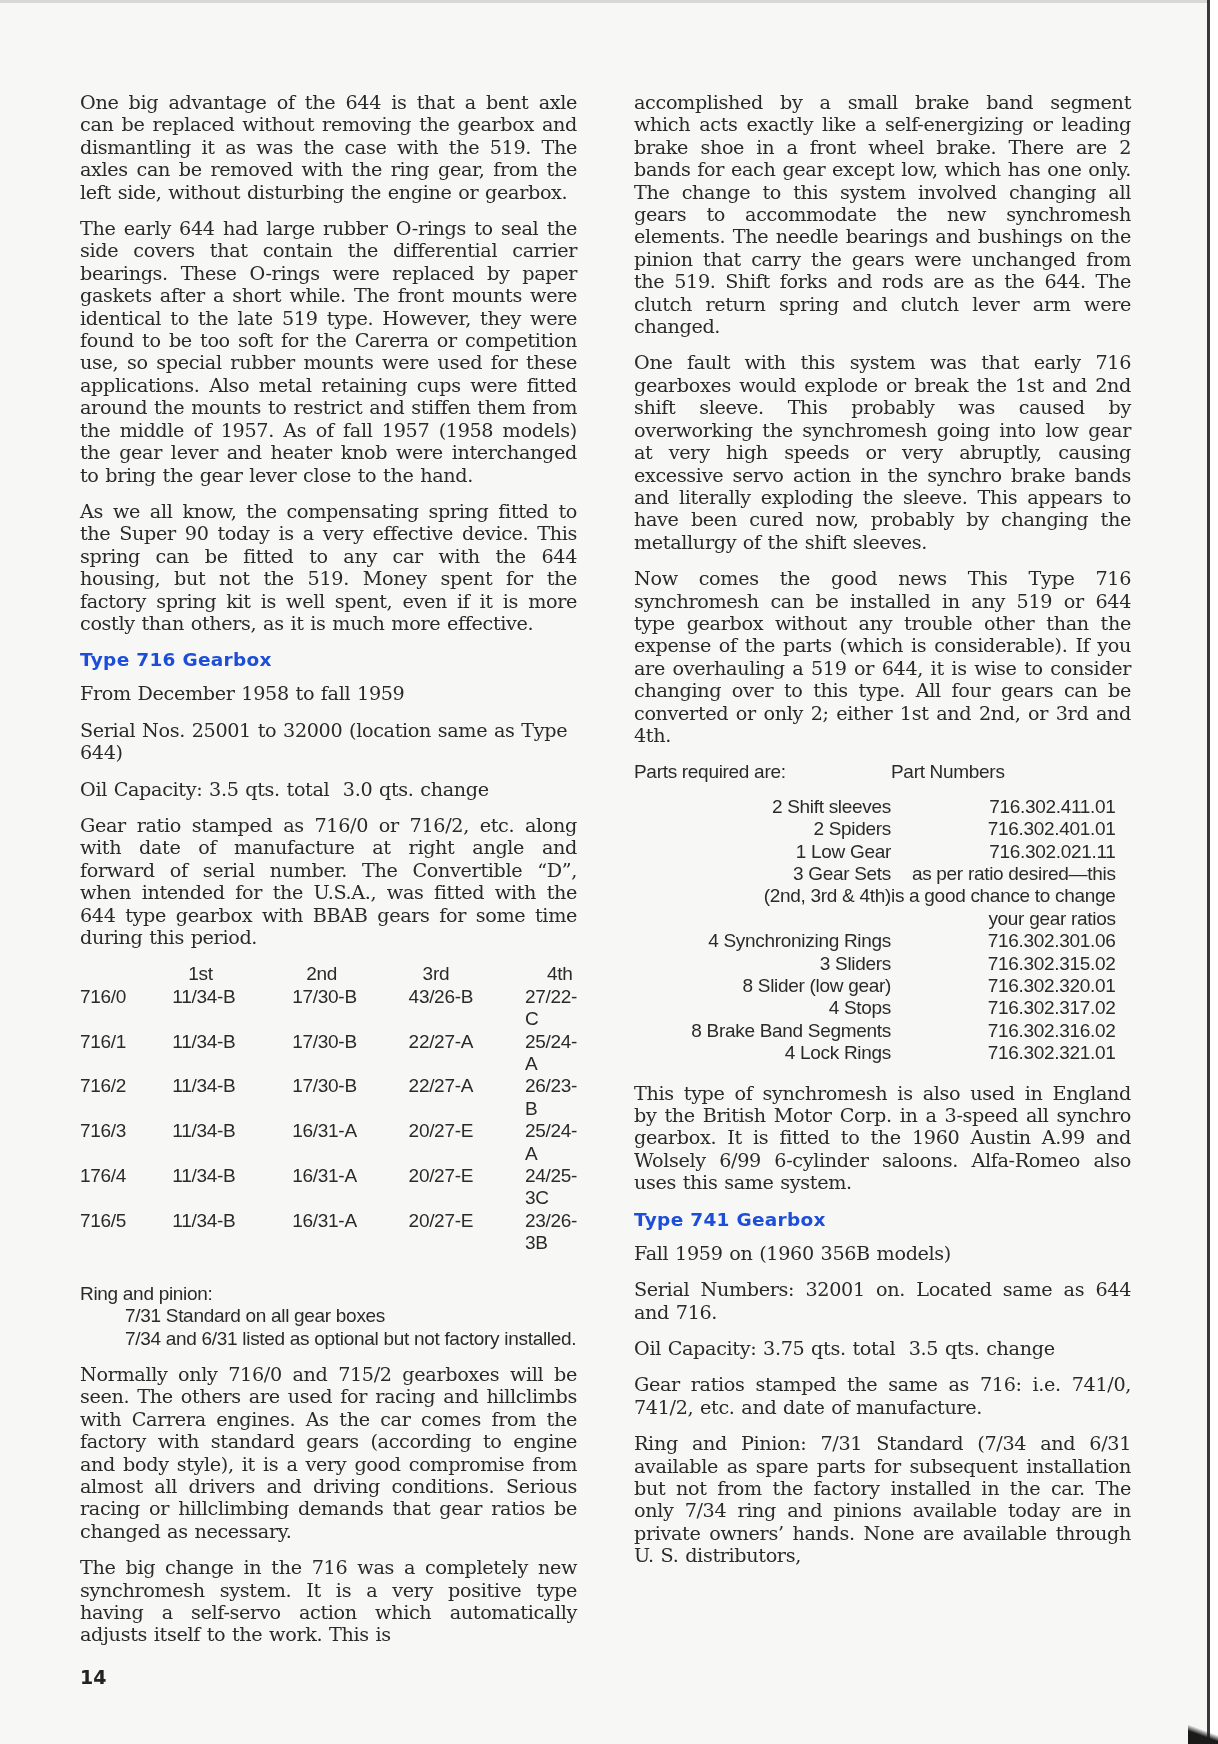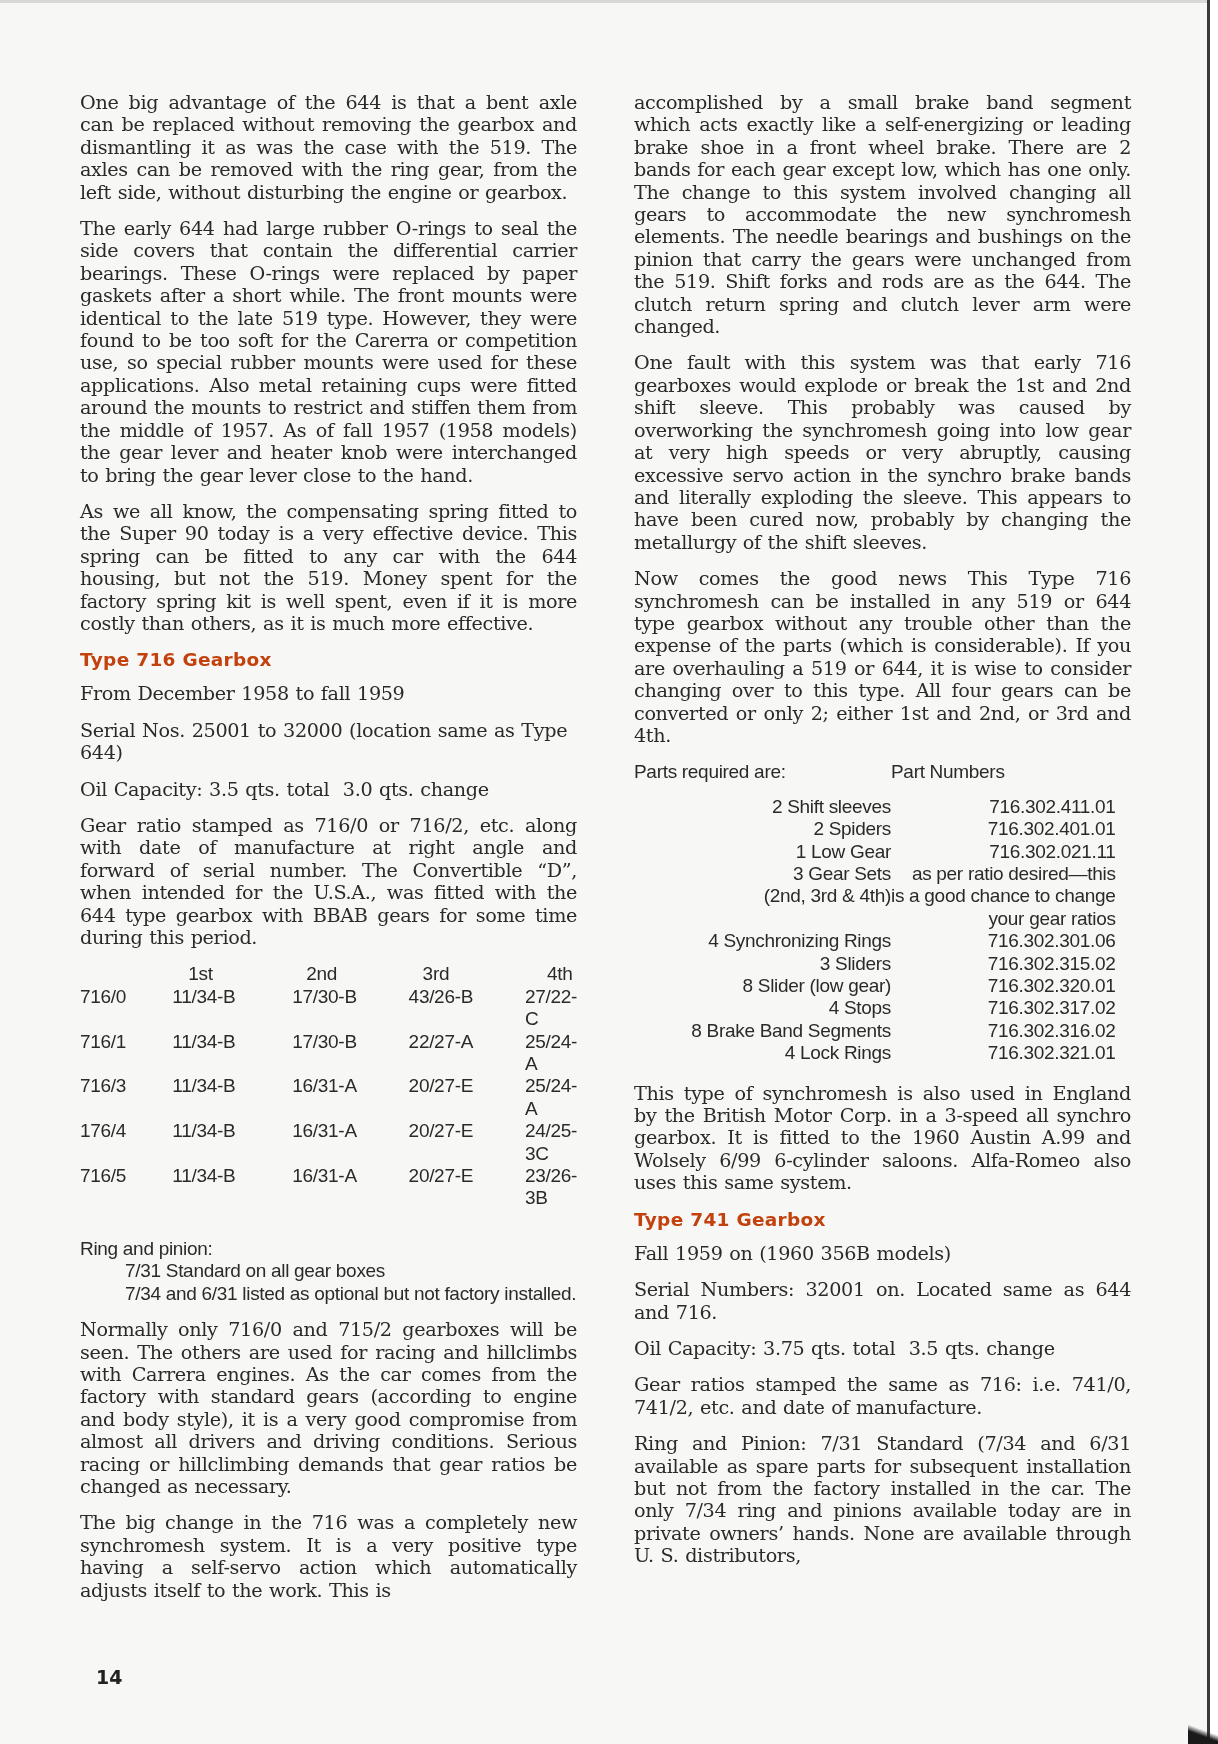--- a/index.html
+++ b/index.html
@@ -15,21 +15,21 @@
   .corner { position:absolute; right:0; bottom:0; width:30px; height:22px; background:linear-gradient(200deg, transparent 40%, #1a1a1a 60%); }
   .col { position:absolute; top:92px; width:497px; }
   .col.left { left:80px; }
   .col.right { left:634px; }
   p.body {
     margin:0 0 14px 0; font-size:19.2px; line-height:22.4px;
     text-align:justify; letter-spacing:-0.35px; word-spacing:1px;
   }
   h3.head {
     margin:0 0 12px 0; font-family:"DejaVu Sans", "Liberation Sans", sans-serif;
-    font-weight:bold; font-size:18.5px; line-height:22px; color:#c2410c; letter-spacing:0.3px;
+    font-weight:bold; font-size:18.5px; line-height:22px; color:#1d4ed8; letter-spacing:0.3px;
   }
   .cond {
     font-family:"Liberation Sans Narrow", "Liberation Sans", sans-serif;
     font-size:19px; line-height:22.4px; color:#2a2a2a; letter-spacing:-0.3px;
   }
   table.gears { border-collapse:collapse; margin:8px 0 28px 0; }
   table.gears td, table.gears th {
     padding:0; font-weight:normal; text-align:left; height:22.4px; vertical-align:baseline;
   }
   table.gears .c0 { width:95px; }
@@ -43,21 +43,21 @@
   table.gears th.h4 { padding-left:22px; }
   .ring-block { margin:10px 0 14px 0; }
   .ring-block .indent { padding-left:45px; }
   table.parts { border-collapse:collapse; margin:12px 0 18px 0;text-align:right; }
   table.parts td { padding:0; vertical-align:top; height:22.4px; }
   table.parts td.pn { width:257px; }
   .parts-head { display:flex; margin:0 0 12px 0; }
   .parts-head span:first-child { width:257px; display:inline-block; }
   .sub-indent { padding-left:22px; }
   .page-num {
-    position:absolute; left:96px; top:1666px;
+    position:absolute; left:80px; top:1666px;
     font-family:"DejaVu Sans", "Liberation Sans", sans-serif; font-weight:bold; font-size:19px; color:#222;
   }
 </style>
 </head>
 <body>
 
 <div class="page-edge-top"></div>
 <div class="page-edge-right2"></div>
 <div class="page-edge-right"></div>
 <div class="corner"></div>
@@ -90,20 +90,27 @@
       <td>27/22-C</td>
     </tr>
     <tr>
       <td>716/1</td>
       <td>11/34-B</td>
       <td>17/30-B</td>
       <td>22/27-A</td>
       <td>25/24-A</td>
     </tr>
     <tr>
+      <td>716/2</td>
+      <td>11/34-B</td>
+      <td>17/30-B</td>
+      <td>22/27-A</td>
+      <td>26/23-B</td>
+    </tr>
+    <tr>
       <td>716/3</td>
       <td>11/34-B</td>
       <td>16/31-A</td>
       <td>20/27-E</td>
       <td>25/24-A</td>
     </tr>
     <tr>
       <td>176/4</td>
       <td>11/34-B</td>
       <td>16/31-A</td>

